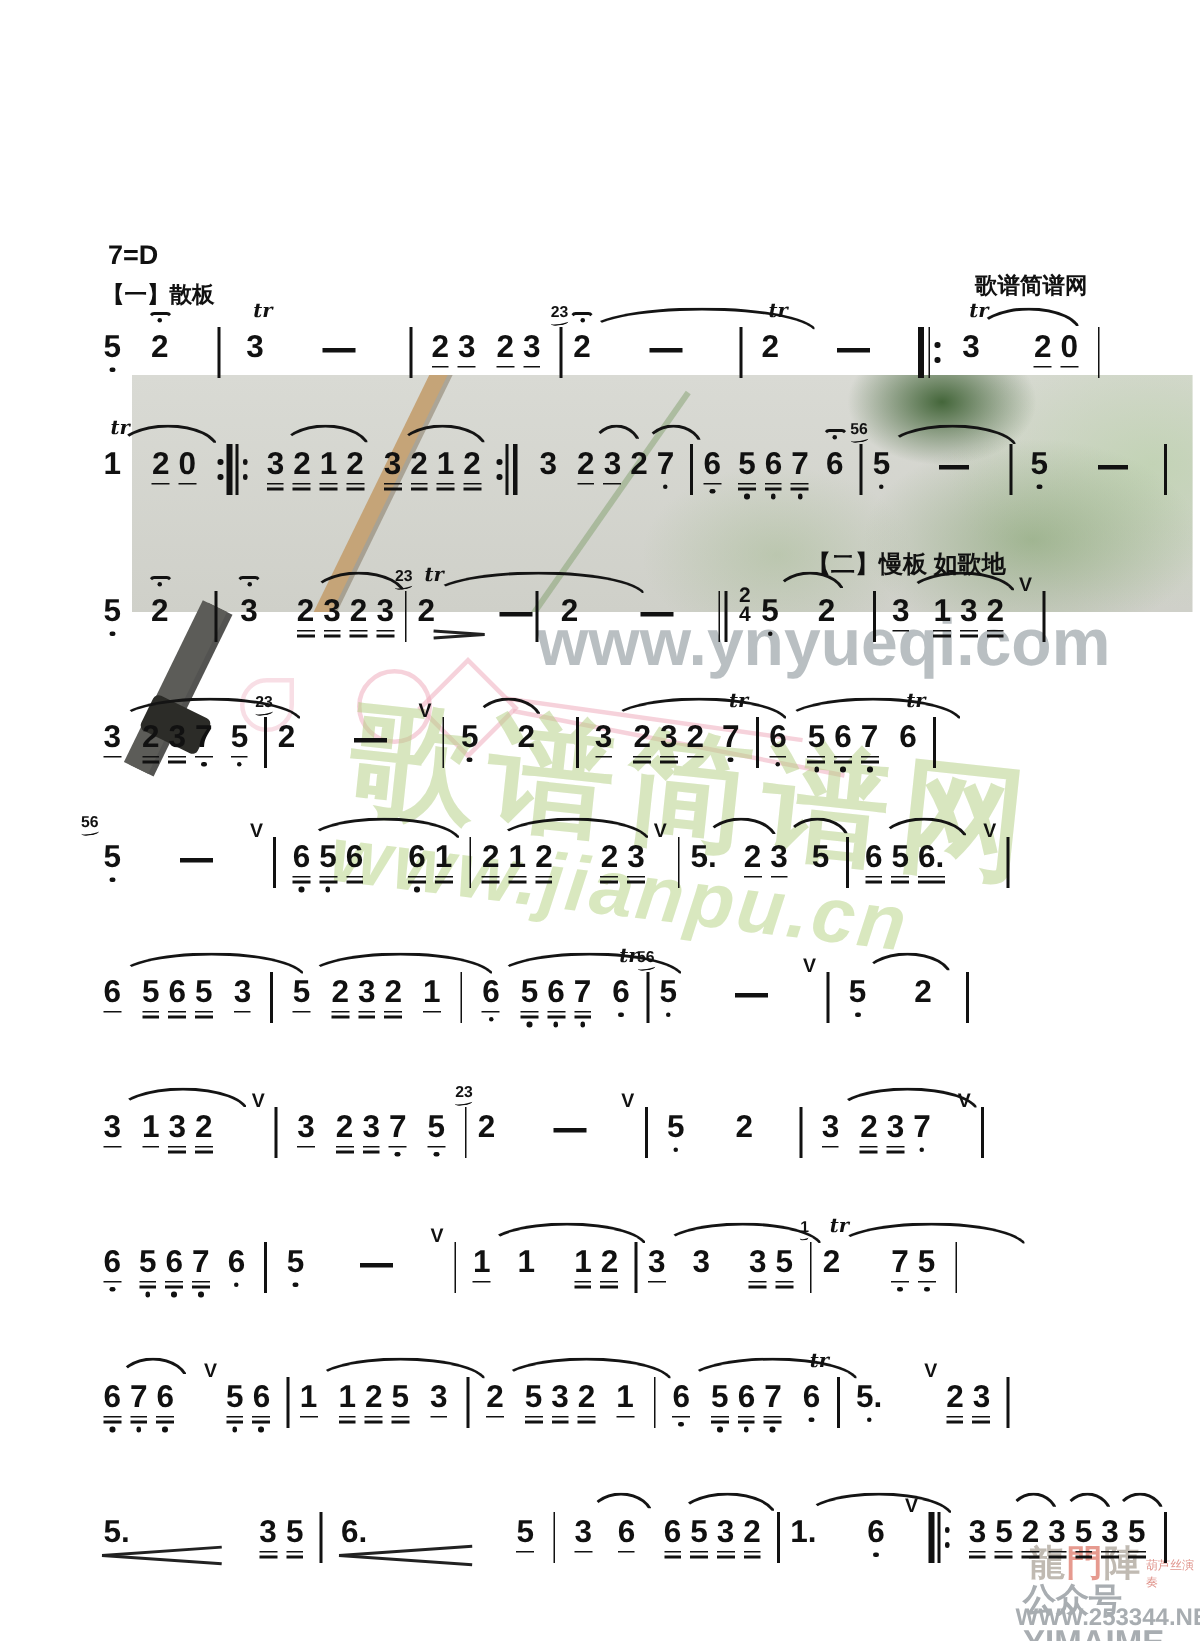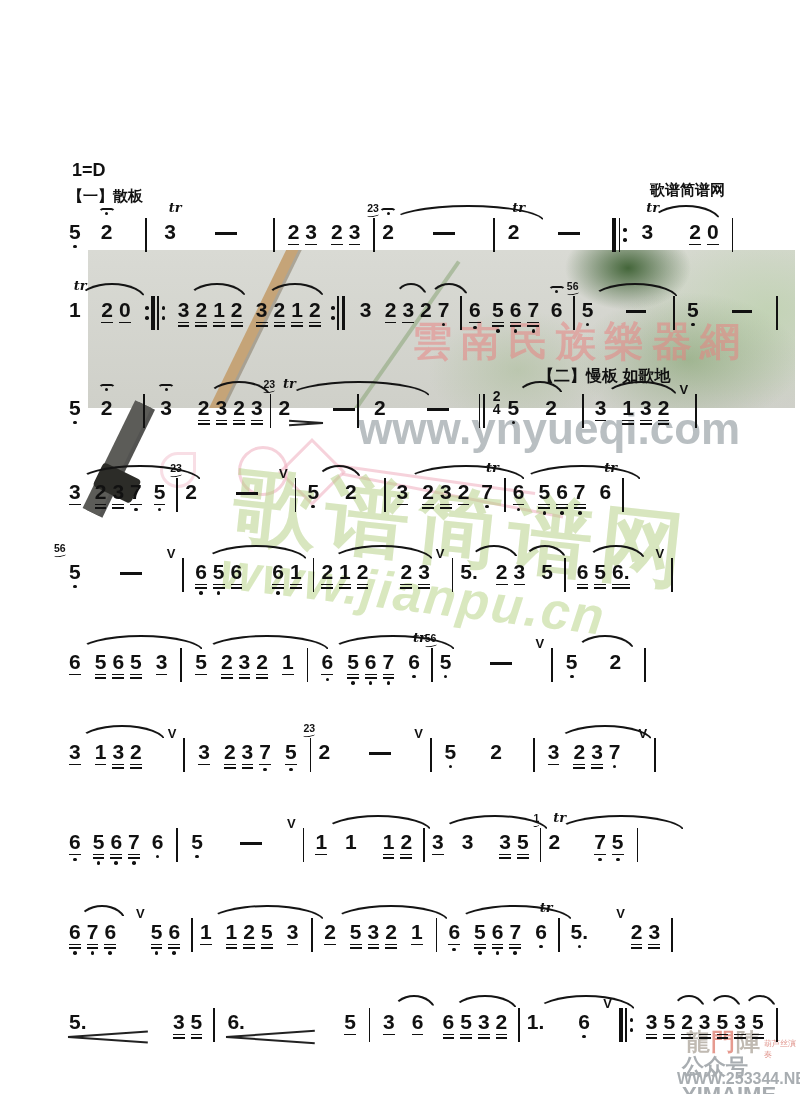--- a/index.html
+++ b/index.html
@@ -101,26 +101,25 @@
     <div class="leafline"></div>
   </div>
   <div class="flute-lo"></div>
   <div class="flute-tip"></div>
   <div class="knot k1"></div>
   <div class="knot k2"></div>
   <div class="knot k3"></div>
   <div class="knot k4"></div>
   <div class="knot k5"></div>
 
-  <div class="wm wm-band">雲南民族樂器網</div>
   <div class="wm wm-site1">www.ynyueqi.com</div>
   <div class="wm wm-site2">歌谱简谱网</div>
   <div class="wm wm-site3">www.jianpu.cn</div>
 
-  <div class="keysig">1=D</div>
+  <div class="keysig">7=D</div>
   <div class="sec1">【一】散板</div>
   <div class="composer">歌谱简谱网</div>
   <div class="sec2">【二】慢板  如歌地</div>
 
   <div class="mline" id="line1" style="top:200px">
       <div class="note">
         <div class="num">5</div>
         <div class="odot"></div>
       </div>
       <div class="sp" style="width: 14px;"></div>

